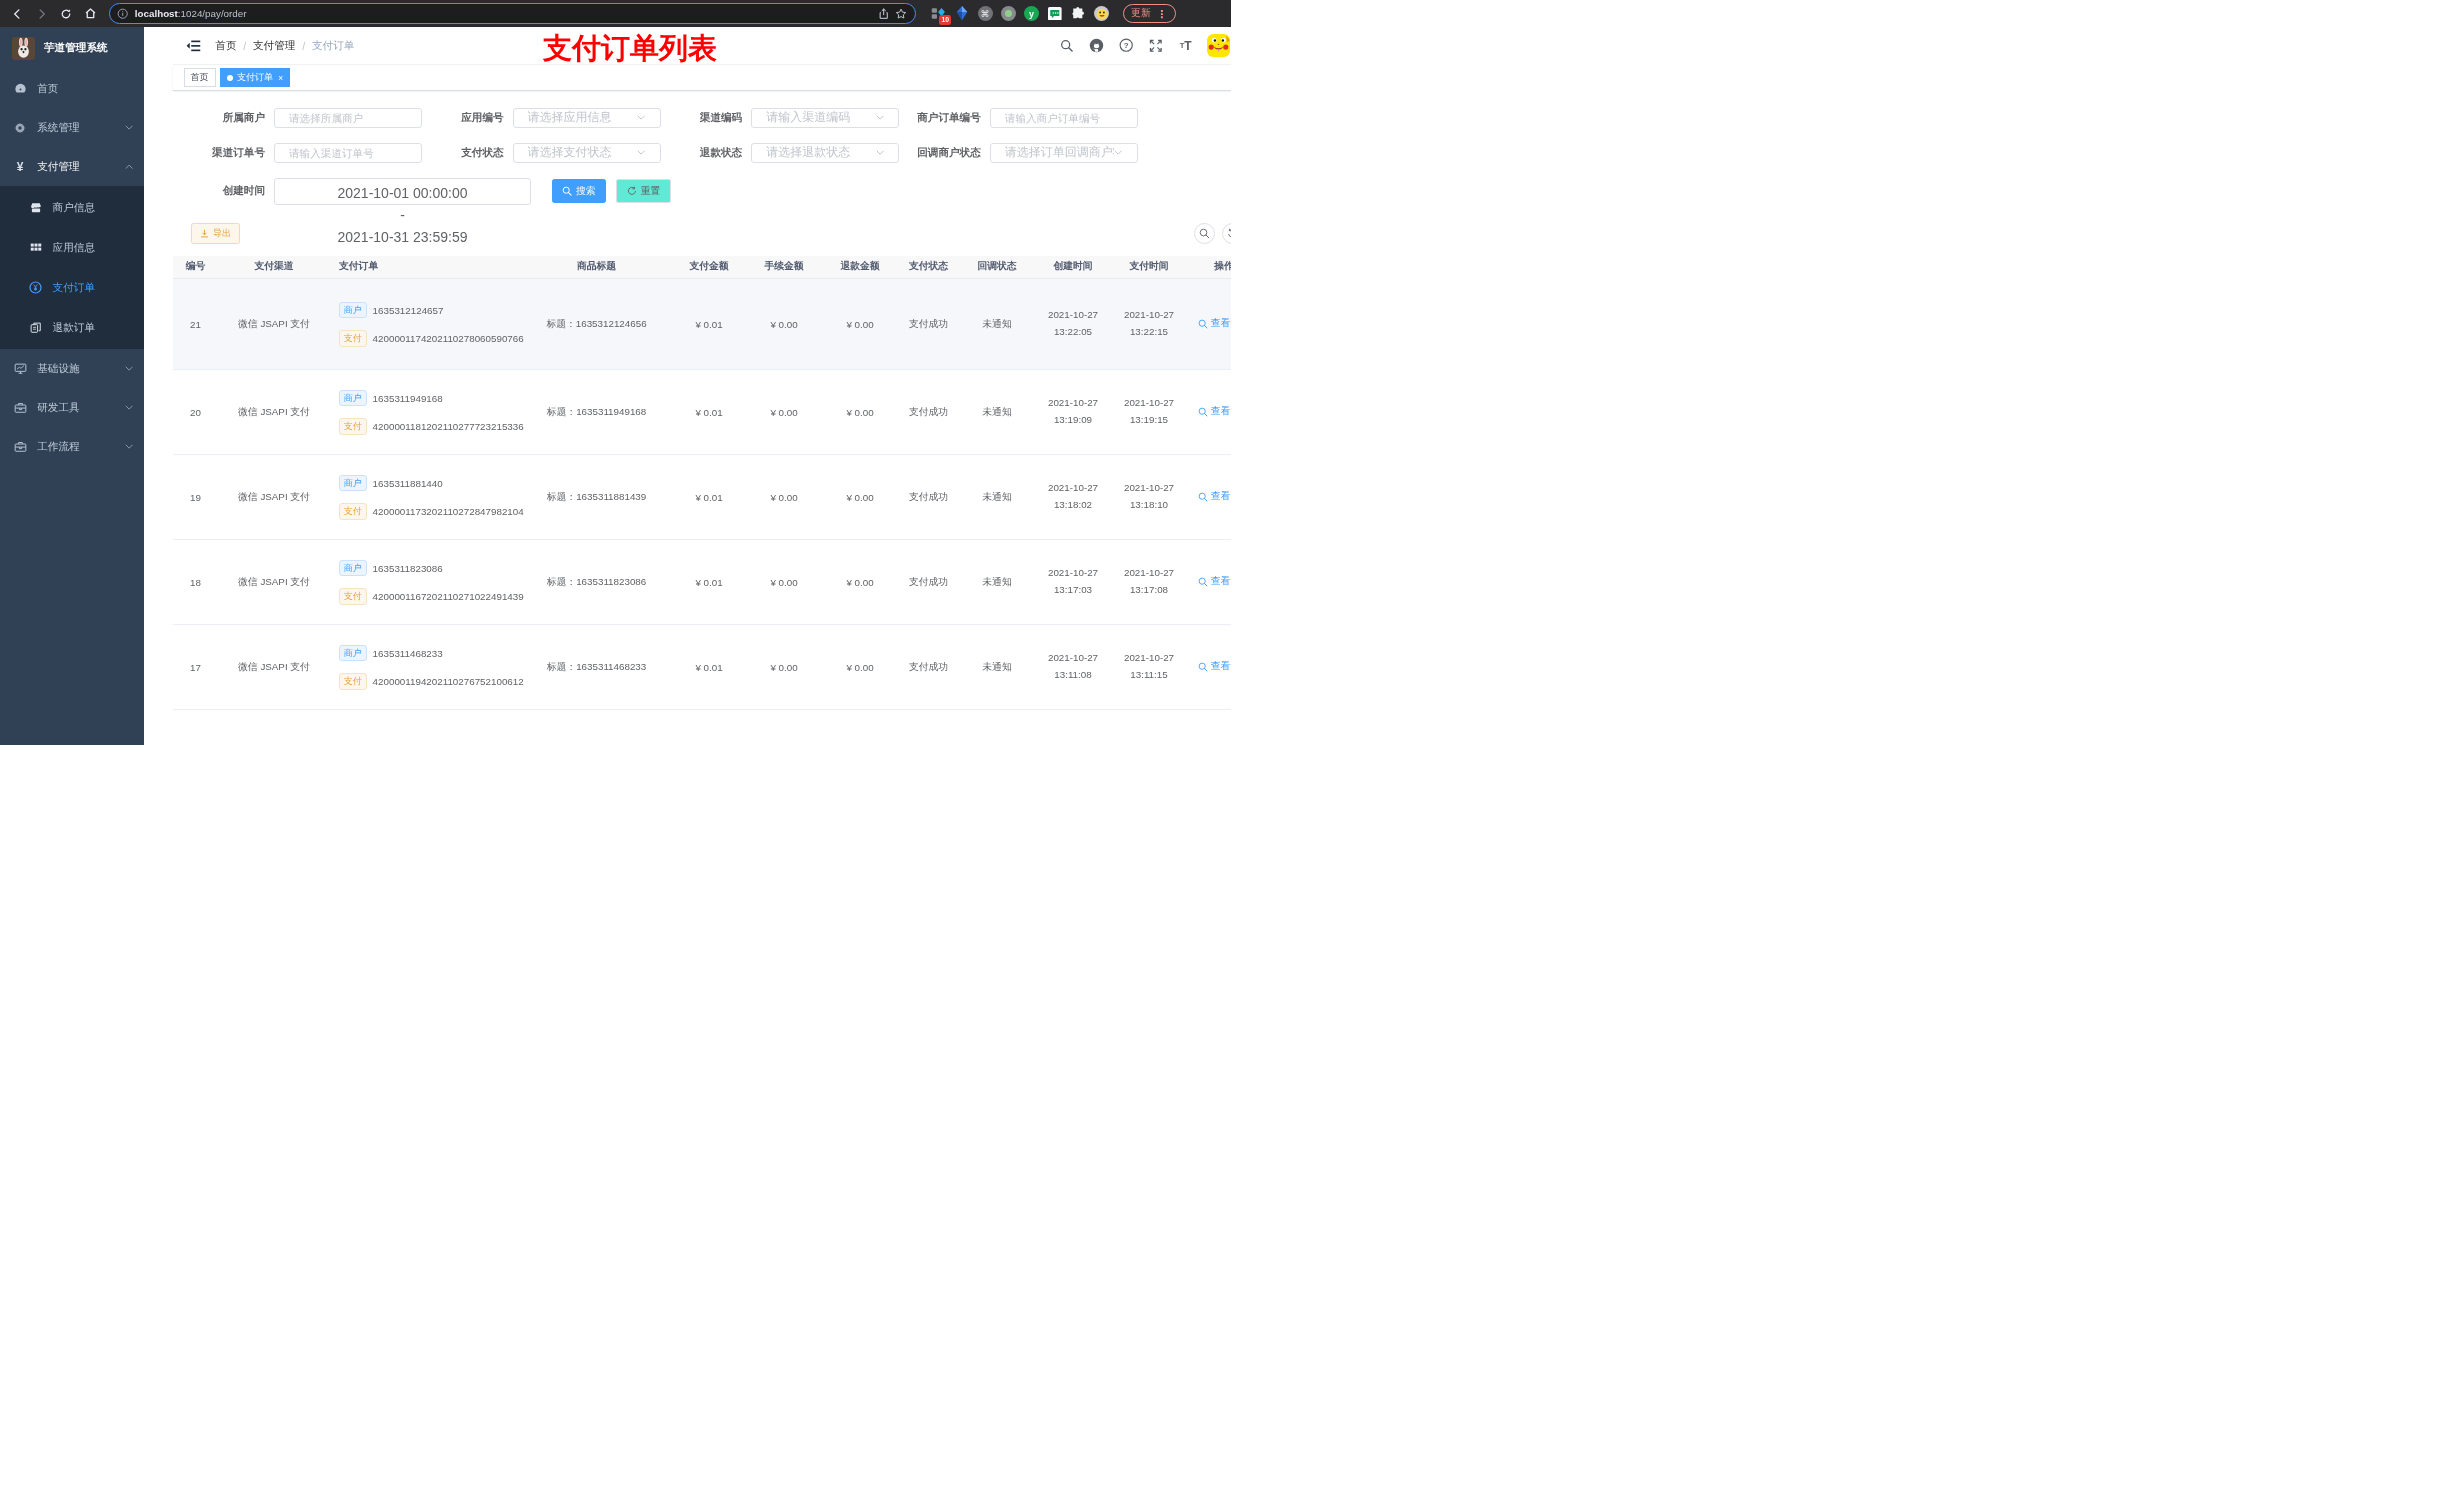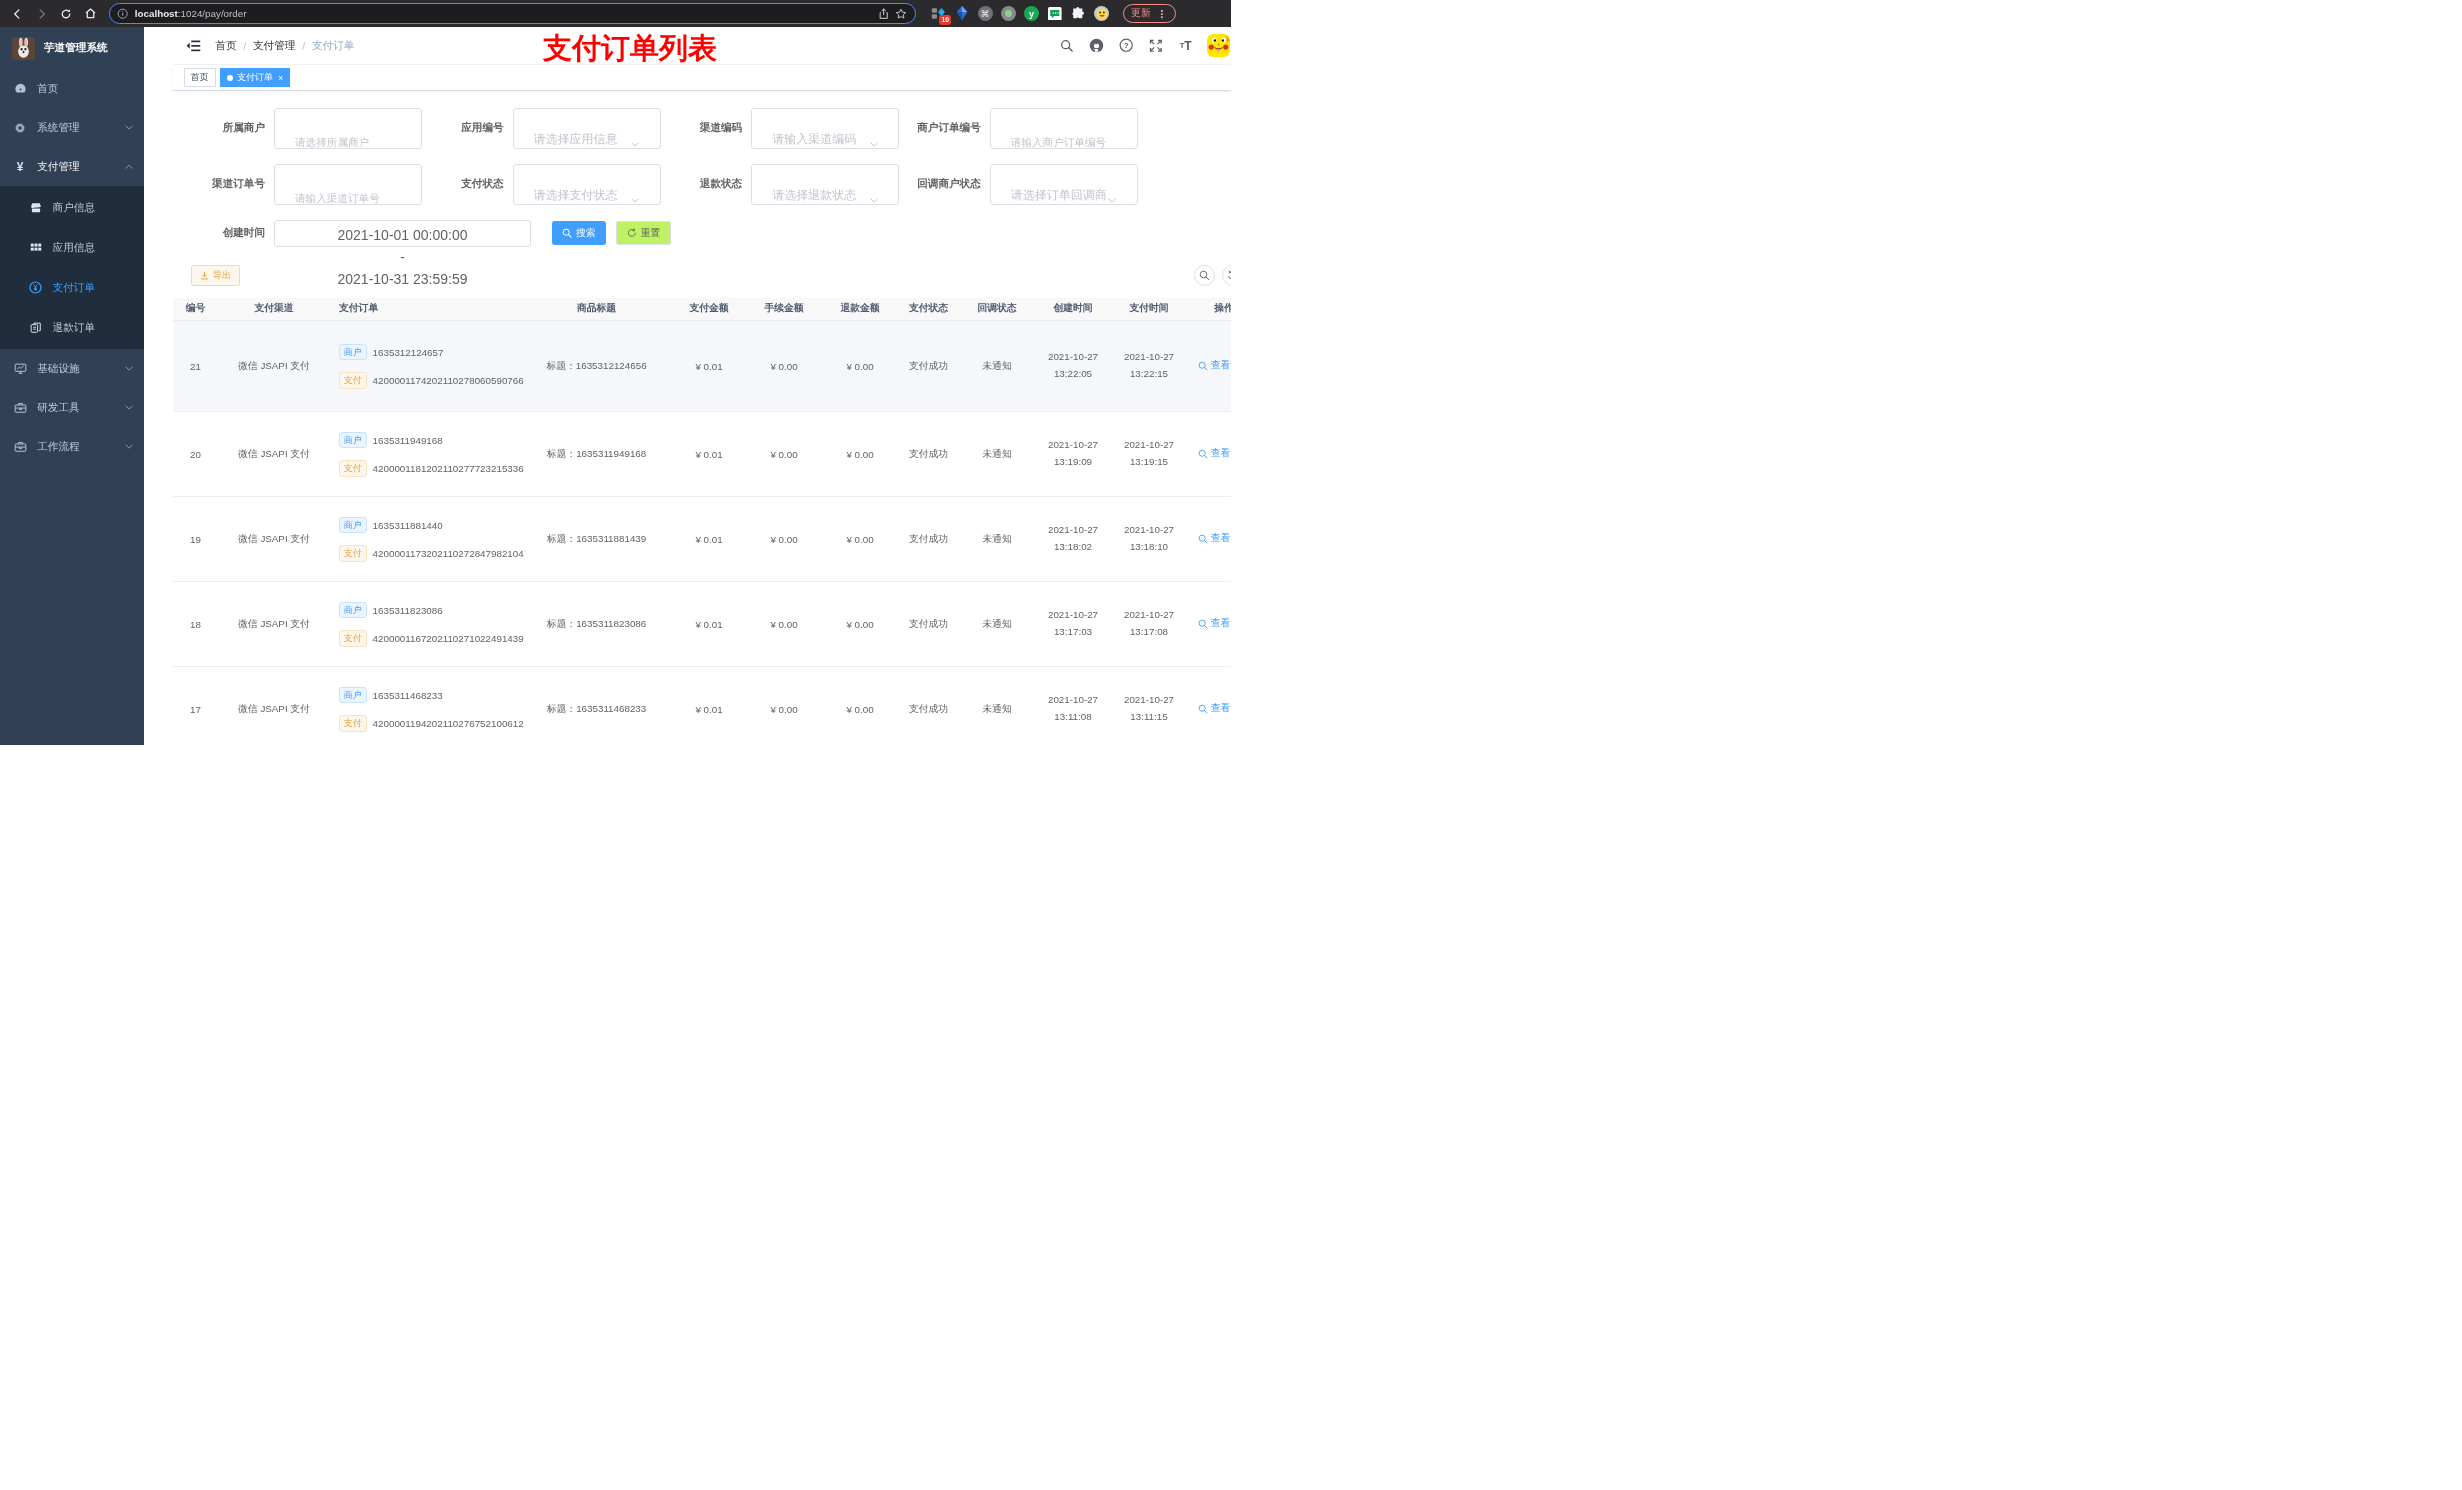--- a/index.html
+++ b/index.html
@@ -55,28 +55,28 @@
   .tag-item.active { background:#409eff; border-color:#409eff; color:#fff; }
   .tag-item .dot { width:6px; height:6px; border-radius:50%; background:#fff; }
   .tag-item .close { font-size:8.3px; margin-left:1.5px; }
 
   
   .content { flex:1; overflow:hidden; }
   .filter-form { margin:16.7px 0 0 18px; }
   .filter-row { display:flex; align-items:center; gap:7.6px; margin-bottom:15px; }
   .f-item { display:flex; align-items:center; }
   .f-label { width:83px; text-align:right; padding-right:9px; font-size:10.6px; color:#606266; font-weight:bold; white-space:nowrap; }
-  .f-control { width:148px; height:41px; border:0.8px solid #dcdfe6; border-radius:3px; display:flex; align-items:flex-end; padding:0 20px; background:#fff; }
+  .f-control { width:148px; height:20px; border:0.8px solid #dcdfe6; border-radius:3px; display:flex; align-items:center; padding:0 14px; background:#fff; }
   .f-control input { border:none; outline:none; width:100%; font-size:10.6px; color:#606266; background:transparent; }
   .f-control input::placeholder { color:#c0c4cc; }
   .f-placeholder { flex:1; font-size:12px; color:#c0c4cc; white-space:nowrap; overflow:hidden; }
   .sel-caret { color:#c0c4cc; font-size:9px; }
   .date-box { width:257px; height:27px; border:0.8px solid #dcdfe6; border-radius:3px; display:flex; align-items:center; padding:0 19px; gap:6px; font-size:14px; color:#606266;flex-direction:column; }
   .date-box .dsep { color:#606266; padding:0 3px; }
-  .btn { height:24px; border-radius:2.3px; font-size:9.8px; display:inline-flex; align-items:center; gap:3.8px; padding:0 9.8px; cursor:pointer; border:0.8px solid #dcdfe6; background:#bef264; color:#606266; }
+  .btn { height:24px; border-radius:2.3px; font-size:9.8px; display:inline-flex; align-items:center; gap:3.8px; padding:0 9.8px; cursor:pointer; border:0.8px solid #dcdfe6; background:#5eead4; color:#606266; }
   .btn-primary { background:#409eff; border-color:#409eff; color:#fff; margin-left:13px; }
   .btn-reset { margin-left:2.3px; }
   .btn-warning-plain { background:#fdf6ec; border-color:#f5dab1; color:#e6a23c; height:21px; font-size:9px; padding:0 8.3px; }
 
   .toolbar-row { margin:18px 18px 0 18px; display:flex; align-items:center; }
   .mini-btns { margin-left:auto; display:flex; gap:6.8px; }
   .mini-circle { width:21px; height:21px; border-radius:50%; border:0.8px solid #dcdfe6; display:flex; align-items:center; justify-content:center; color:#5f6368; cursor:pointer; background:#fff; }
 
   
   .table-wrap { margin-top:12px; }

